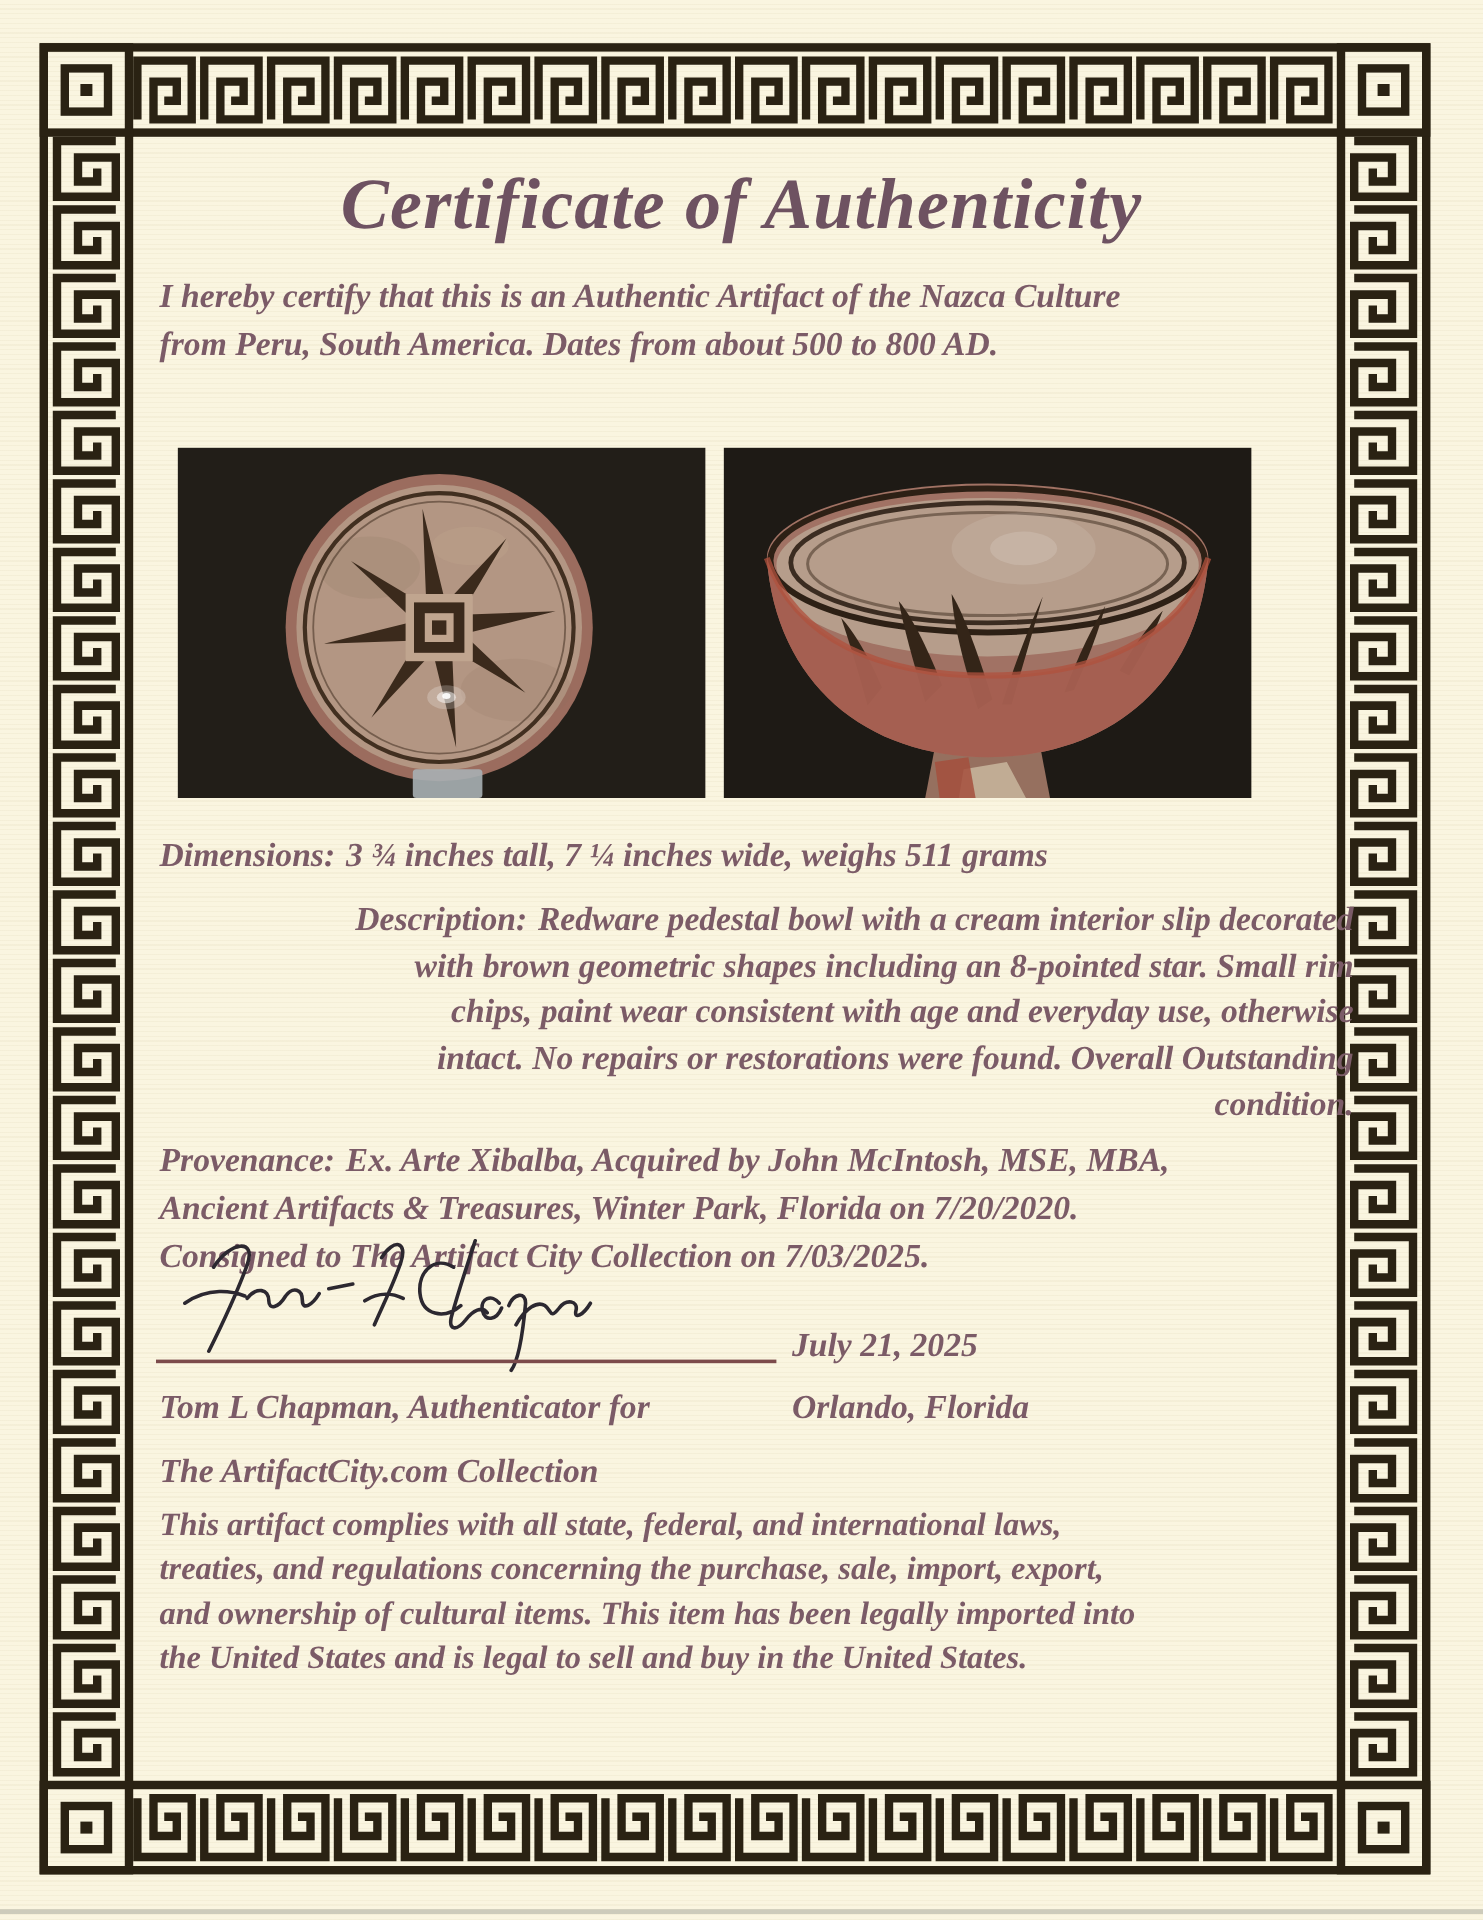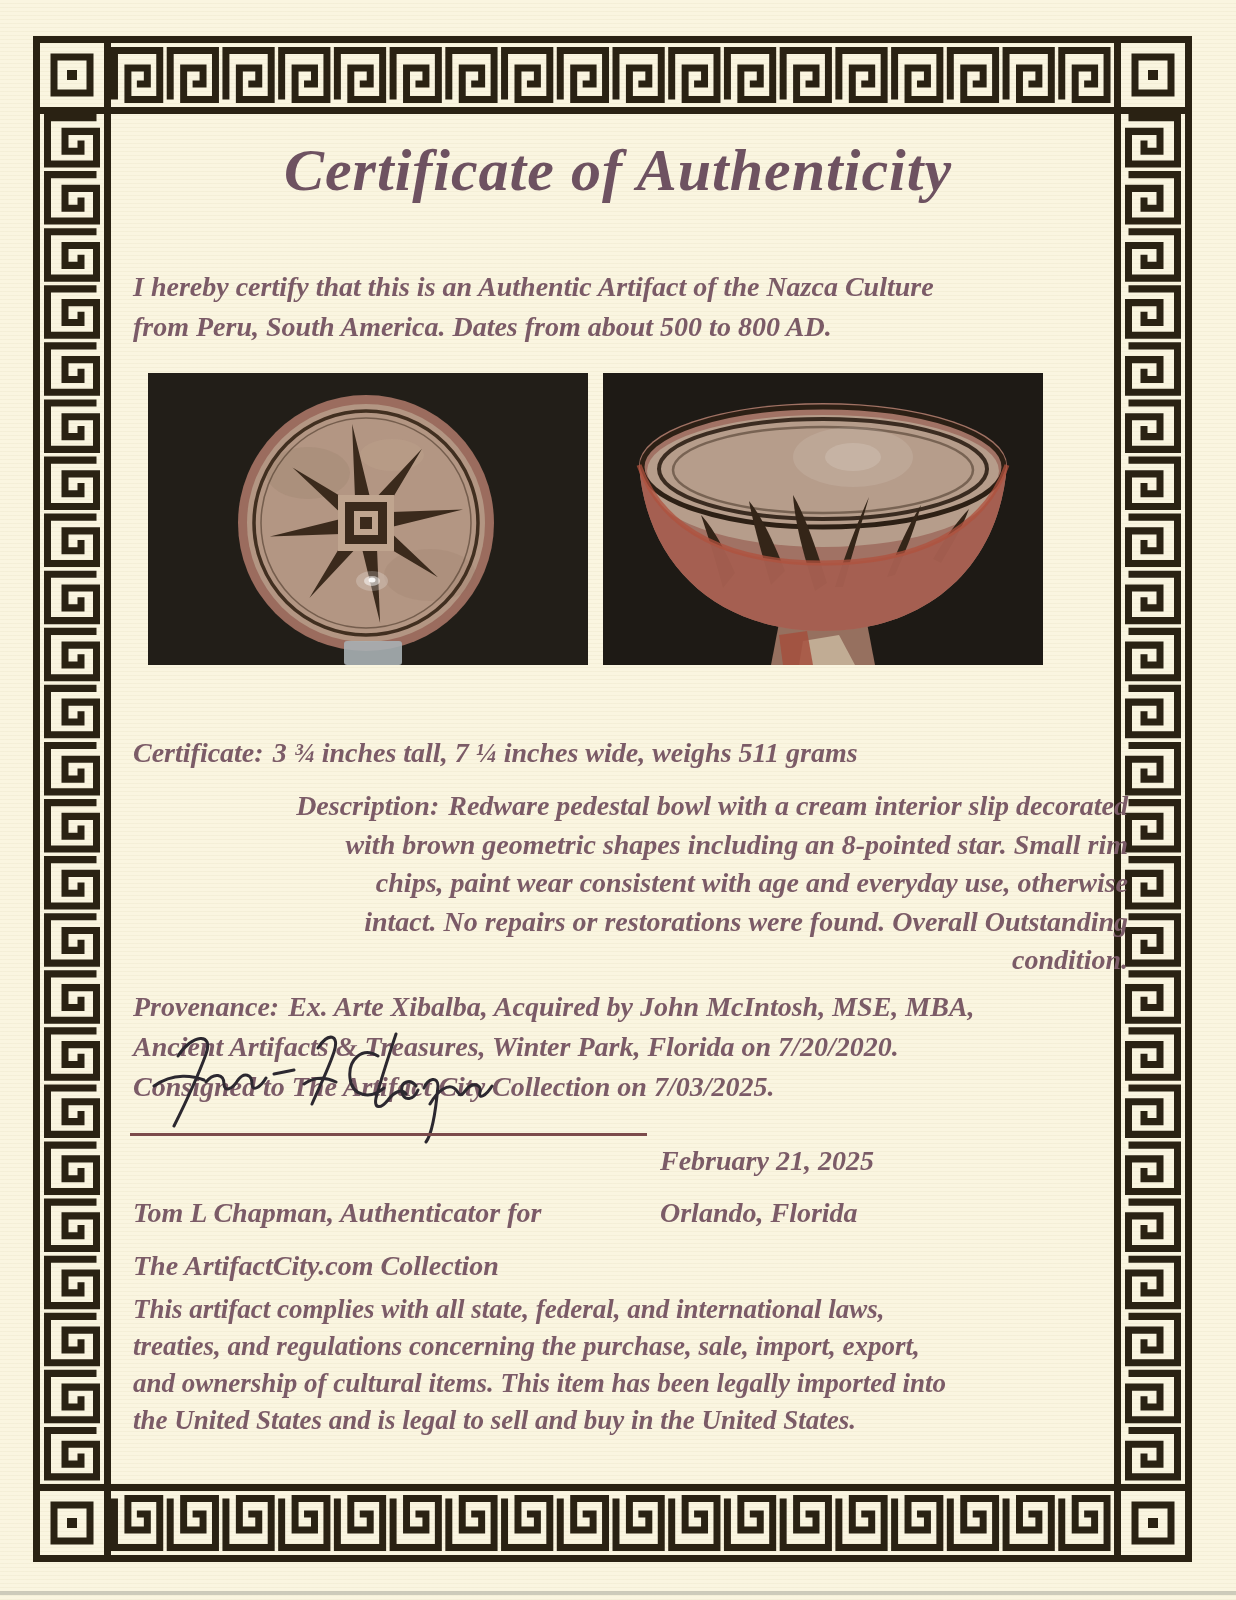--- a/index.html
+++ b/index.html
@@ -4,21 +4,21 @@
 <style>
   html,body{margin:0;padding:0;background:#e8e4d2;}
   .page{
     position:relative;width:1236px;height:1600px;overflow:hidden;
     background:#faf5e0;
     background-image:repeating-linear-gradient(0deg, rgba(140,120,55,0.05) 0 1px, rgba(0,0,0,0) 1px 4px);
     font-family:"Liberation Serif", serif;
   }
   .abs{position:absolute;}
   #border-svg{position:absolute;left:0;top:0;}
-  .txt{color:#7b5b67;font-style:italic;font-weight:bold;margin-top:39px;}
+  .txt{color:#7b5b67;font-style:italic;font-weight:bold;}
   .title{
     position:absolute;left:0;top:136px;width:1236px;text-align:center;
     font-size:60px;color:#6e5261;font-style:italic;font-weight:bold;letter-spacing:1px;
   }
   .para{position:absolute;left:133px;width:995px;font-size:28px;line-height:40px;}
   .ptext{white-space:pre-line;}
   .lbl{margin-right:9px;}
   .photo{position:absolute;top:373px;width:440px;height:292px;}
   .sigline{position:absolute;left:130px;top:1133px;width:517px;height:3px;background:#7c4b4b;}
   .col-right{left:660px;width:460px;}
@@ -352,21 +352,21 @@
       <path d="M 212,218 C 200,180 192,150 190,122 C 202,142 214,178 224,210 Z"></path>
       <path d="M 232,214 C 244,176 256,146 266,124 C 258,152 248,186 240,214 Z"></path>
       <path d="M 284,204 C 296,172 308,148 318,132 C 312,156 300,184 292,202 Z"></path>
       <path d="M 330,186 C 344,162 356,146 366,136 C 358,158 346,176 338,190 Z"></path>
     </g>
     <path d="M 36,92 C 44,196 118,258 220,258 C 322,258 396,196 404,92 C 380,160 310,190 220,190 C 130,190 60,160 36,92 Z" fill="#a55f50" opacity="0.96"></path>
     <path d="M 36,92 C 60,160 130,190 220,190 C 310,190 380,160 404,92" fill="none" stroke="#b0523e" stroke-width="5" opacity="0.75"></path>
   </svg>
 
   <div class="para txt" style="top:694px;">
-    <b class="lbl">Certificate:</b><span>3 ¾ inches tall, 7 ¼ inches wide, weighs 511 grams</span>
+    <b class="lbl">Dimensions:</b><span>3 ¾ inches tall, 7 ¼ inches wide, weighs 511 grams</span>
   </div>
 
   <div class="para txt" style="top:748px;line-height:38.5px;text-align:right;">
     <b class="lbl">Description:</b><span class="ptext">Redware pedestal bowl with a cream interior slip decorated
 with brown geometric shapes including an 8-pointed star. Small rim
 chips, paint wear consistent with age and everyday use, otherwise
 intact. No repairs or restorations were found. Overall Outstanding
 condition.</span>
   </div>
 
@@ -384,21 +384,21 @@
          M 178,26 C 188,10 200,12 194,30 C 188,48 178,68 172,82
          M 164,62 C 176,54 188,56 196,60
          M 238,34 C 222,24 208,38 210,56 C 212,74 230,78 244,66
          M 256,12 C 250,30 242,54 236,76 C 234,86 240,88 248,78 C 254,70 262,66 266,72
          M 276,64 C 270,56 260,60 262,70 C 264,80 274,78 278,68
          M 284,66 C 288,56 298,54 298,64 C 296,86 292,112 286,120
          M 290,82 C 298,68 308,62 314,66 C 320,70 318,78 326,68 C 332,60 342,62 340,70 C 338,78 346,74 352,64"></path>
   </svg>
   <div class="sigline"></div>
 
-  <div class="para txt col-right" style="top:1102px;">February 21, 2025</div>
+  <div class="para txt col-right" style="top:1102px;">July 21, 2025</div>
 
   <div class="para txt" style="top:1154px;width:520px;">Tom L Chapman, Authenticator for</div>
   <div class="para txt col-right" style="top:1154px;">Orlando, Florida</div>
 
   <div class="para txt" style="top:1207px;width:520px;">The ArtifactCity.com Collection</div>
 
   <div class="para txt" style="top:1252px;line-height:37px;font-size:27px;">
     <span class="ptext">This artifact complies with all state, federal, and international laws,
 treaties, and regulations concerning the purchase, sale, import, export,
 and ownership of cultural items. This item has been legally imported into

